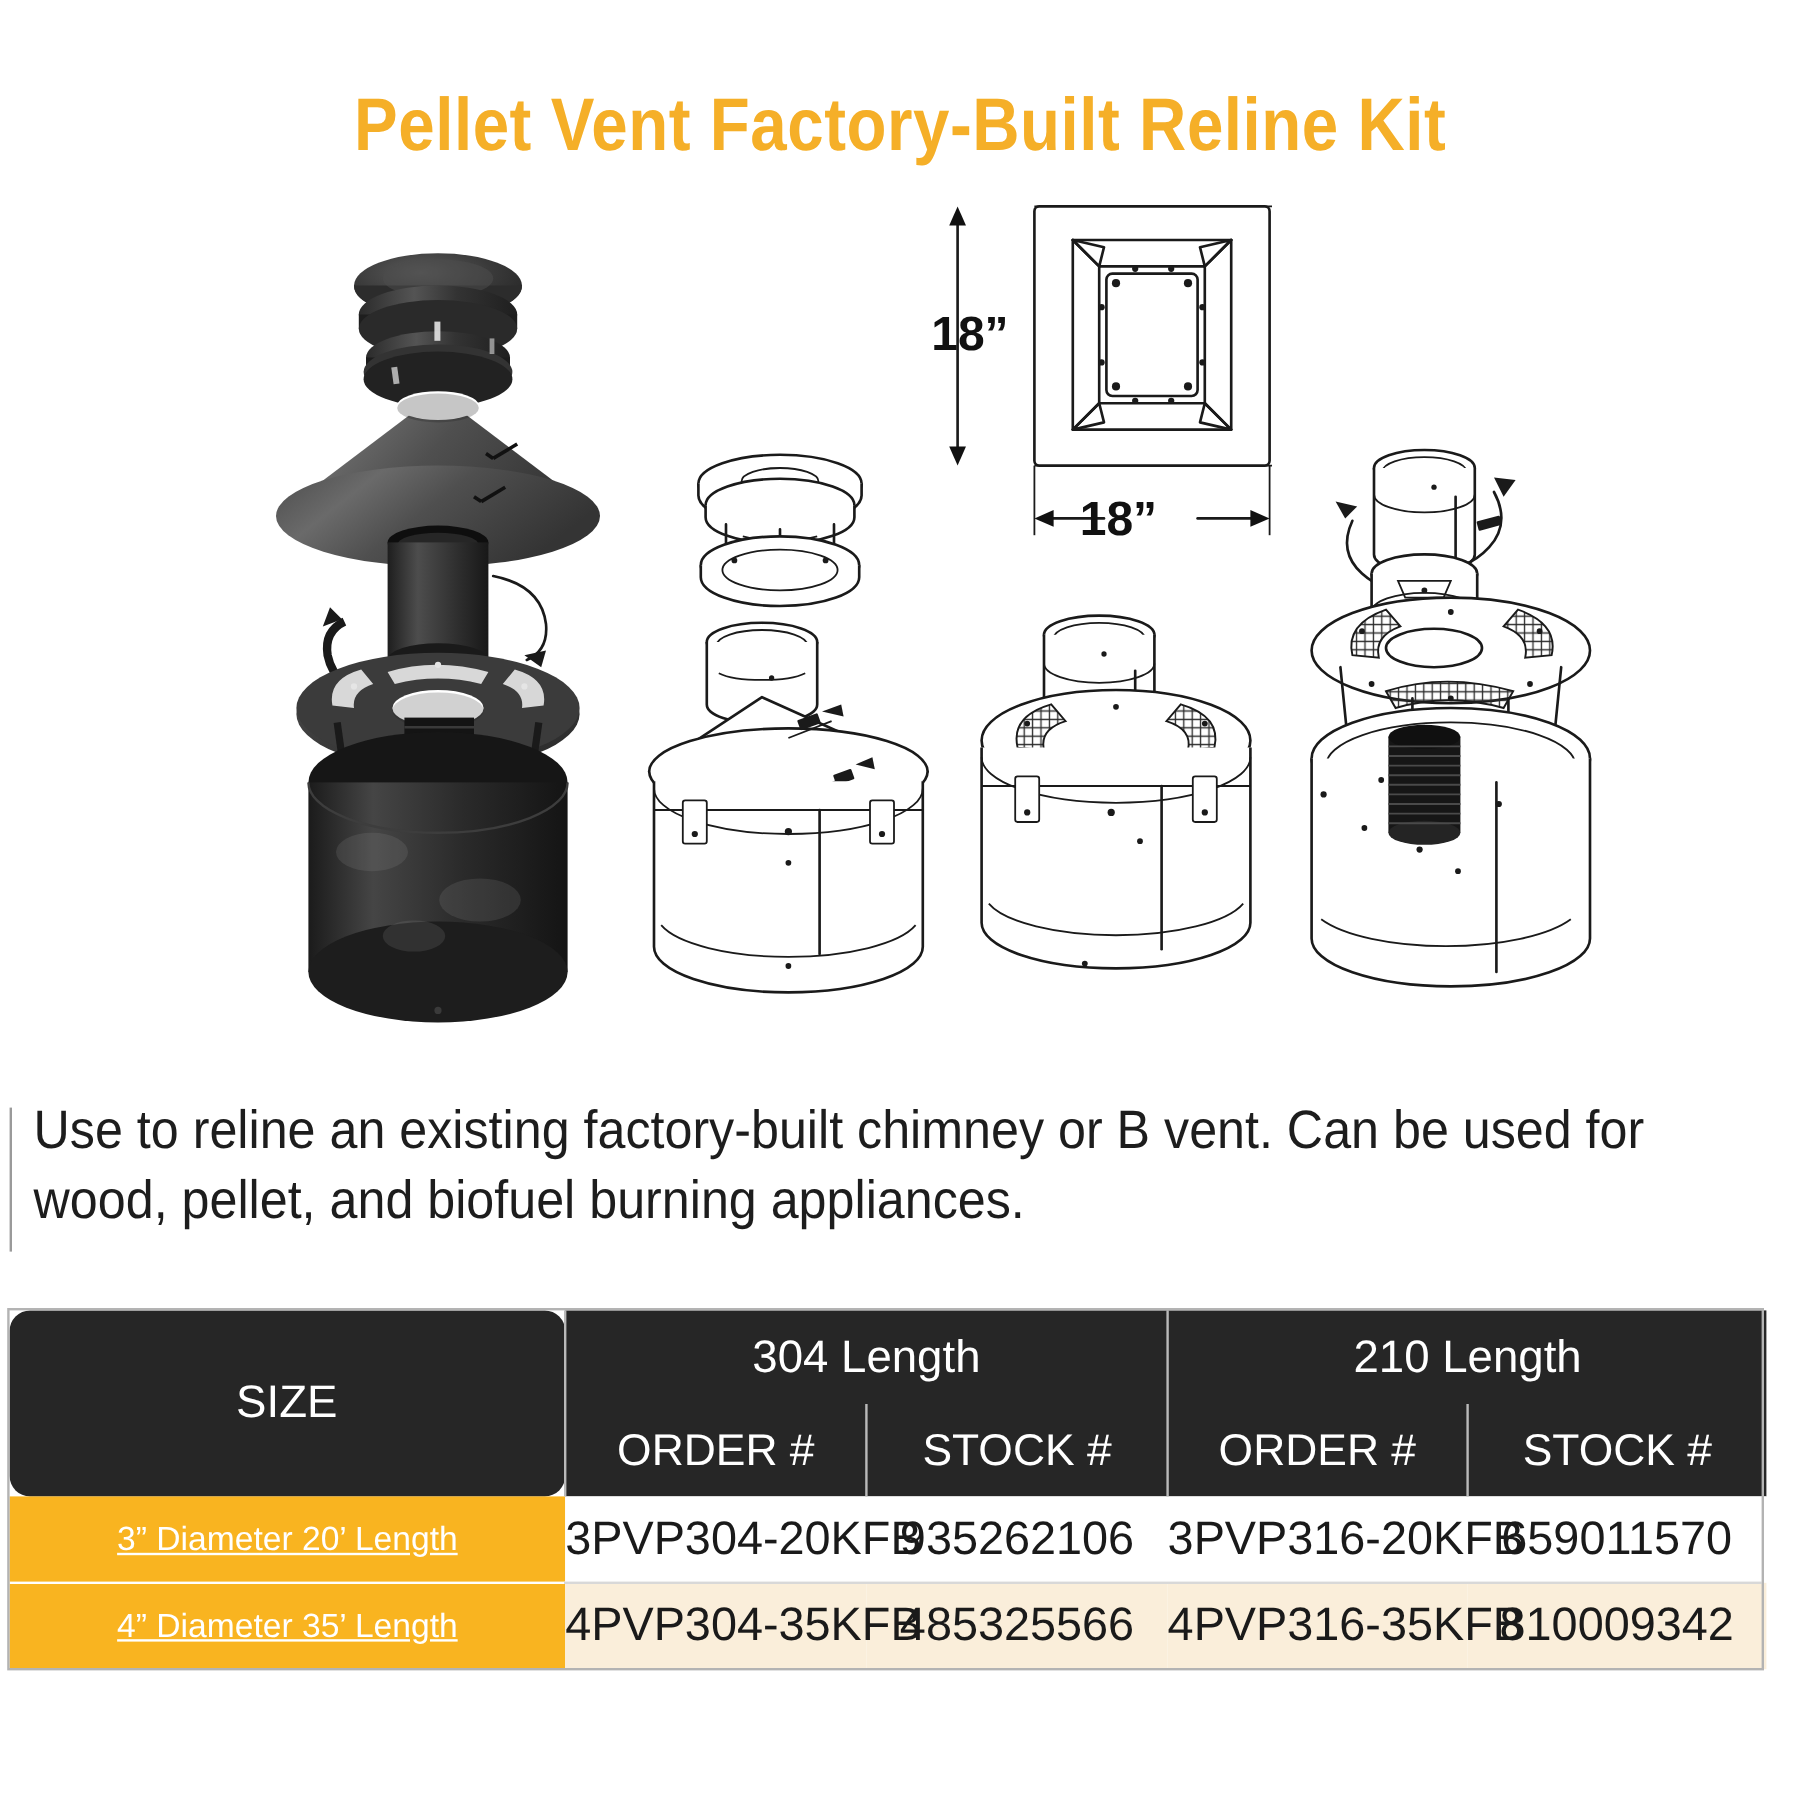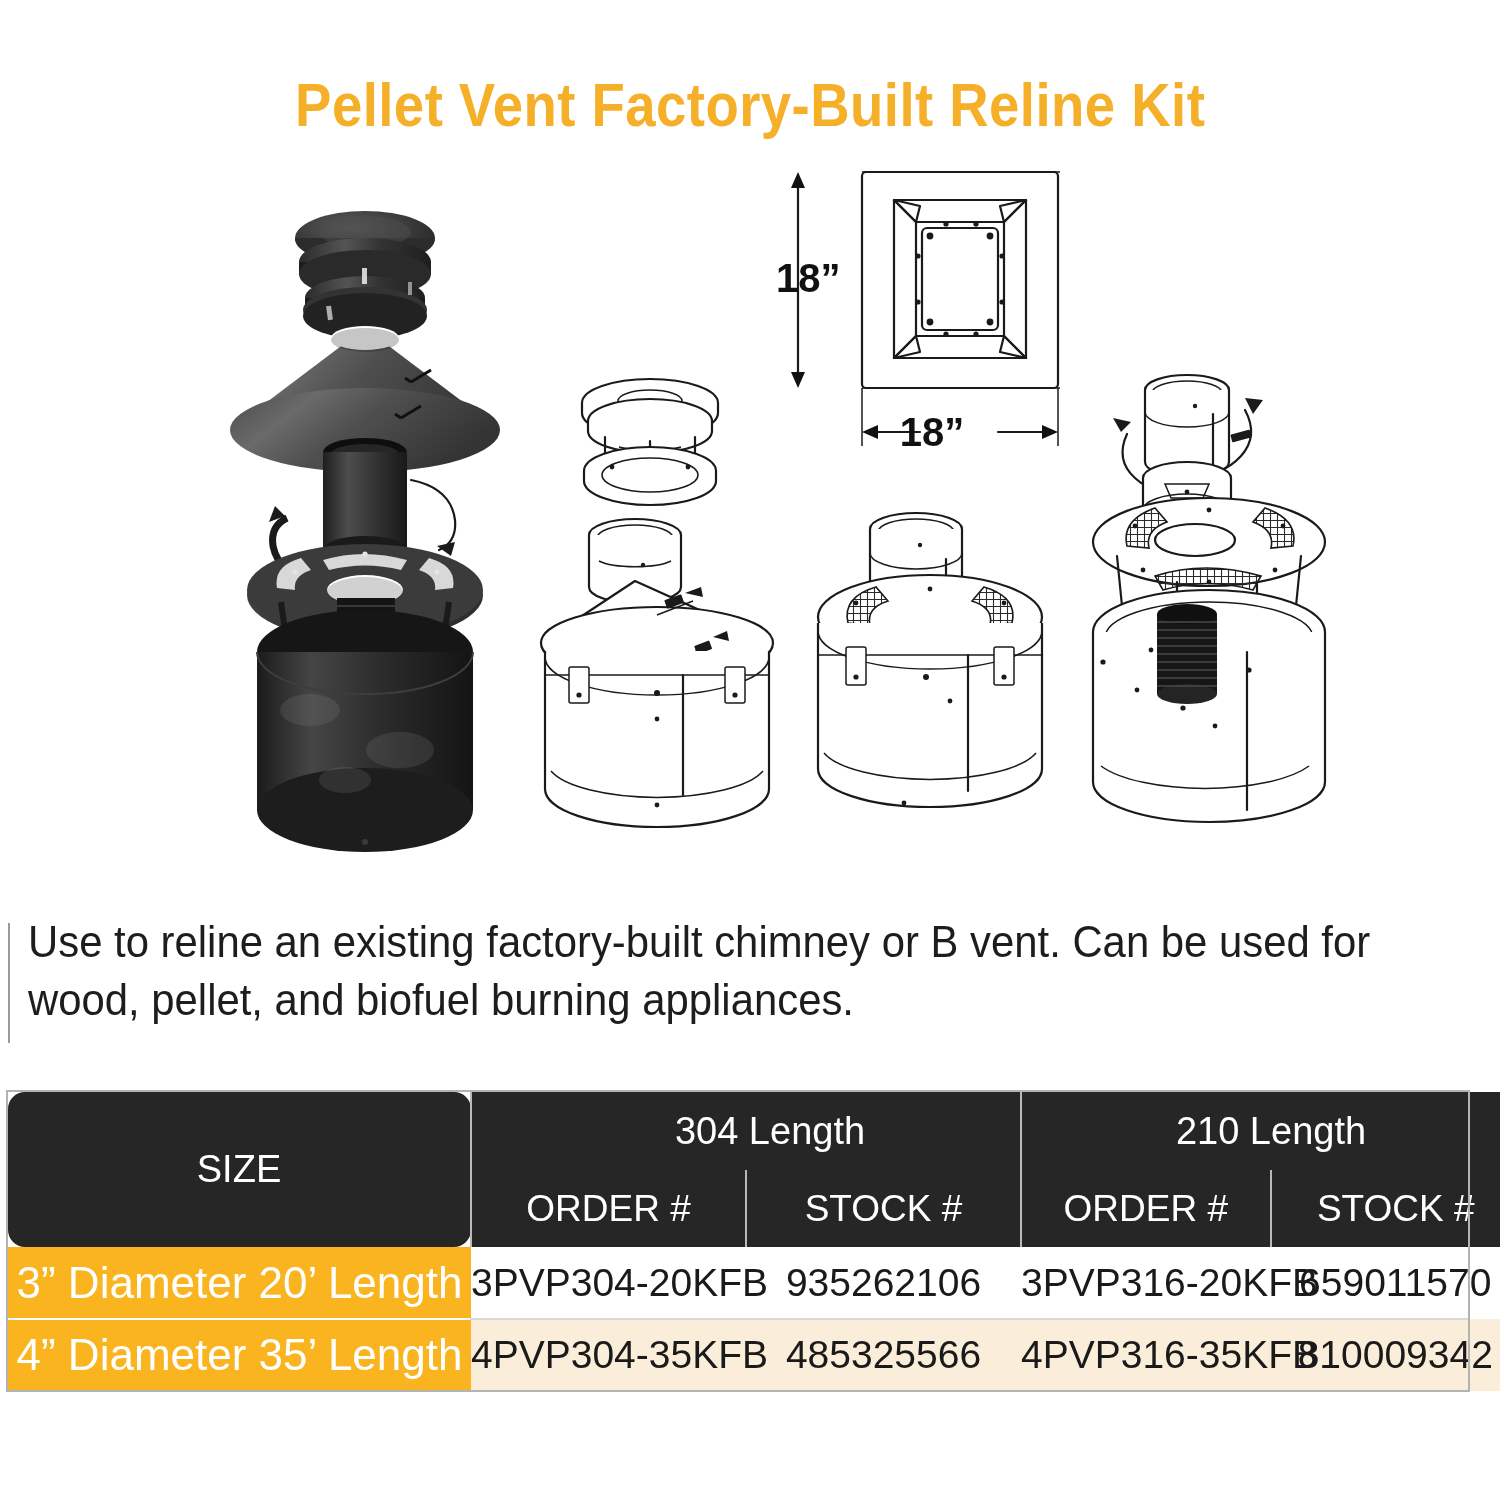--- a/index.html
+++ b/index.html
@@ -62,21 +62,21 @@
     font-size:37px;
     white-space:nowrap;
   }
 
   .size-head{height:155px;font-size:38px;}
   .grp-head{height:78px;font-size:38px;}
   .sub-head{height:77px;font-size:37px;}
 
   .size-cell{
     background:#f9b420;color:#ffffff;
-    text-align:center;font-size:44px;height:72px;
+    text-align:center;font-size:28px;height:72px;text-decoration:underline;
   }
   .row-white{background:#ffffff;color:#1a1a1a;}
   .row-cream{background:#faeeda;color:#1a1a1a;}
   .data-cell{height:72px;font-size:39px;font-weight:500;}
 
   .tbl-outer{
     position:absolute;left:6px;top:1090px;width:1464px;height:302px;
     border:2px solid #b3b3b3;box-sizing:border-box;pointer-events:none;
   }
   .row-div{
@@ -487,21 +487,21 @@
 
 <div class="desc-wrap">
   <div class="left-rule"></div>
   <div class="desc">Use to reline an existing factory-built chimney or B vent. Can be used for wood, pellet, and biofuel burning appliances.</div>
 </div>
 
 <table class="tbl">
   <tbody>
     <tr>
       <td class="hdr-dark cell size-head" rowspan="2" style="width:462px;border-radius:17px;">SIZE</td>
-      <td class="hdr-dark cell grp-head sep-v" colspan="2" style="width:500px;padding-left:48px;">304 Length</td>
+      <td class="hdr-dark cell grp-head sep-v" colspan="2" style="width:500px;">304 Length</td>
       <td class="hdr-dark cell grp-head sep-v" colspan="2" style="width:498px;">210 Length</td>
     </tr>
     <tr>
       <td class="hdr-dark cell sub-head sep-v" style="width:272px;">ORDER #</td>
       <td class="hdr-dark cell sub-head sep-v" style="width:228px;">STOCK #</td>
       <td class="hdr-dark cell sub-head sep-v" style="width:272px;">ORDER #</td>
       <td class="hdr-dark cell sub-head sep-v" style="width:226px;">STOCK #</td>
     </tr>
 
     <tr>

